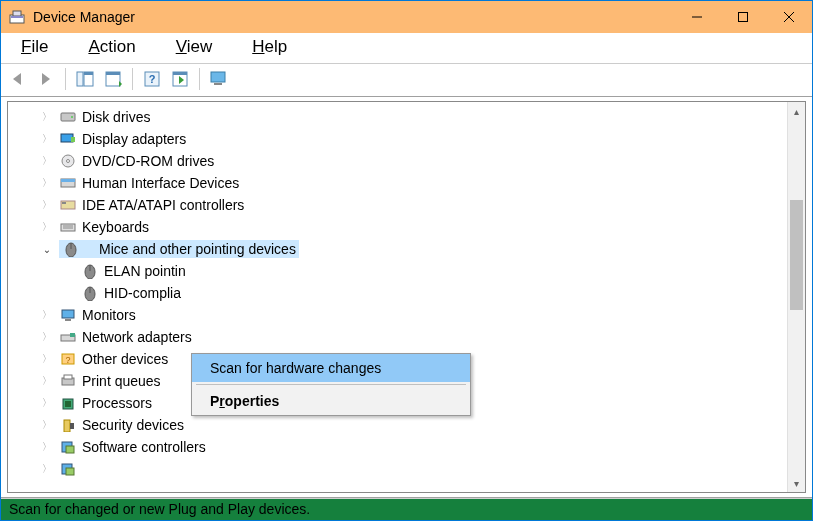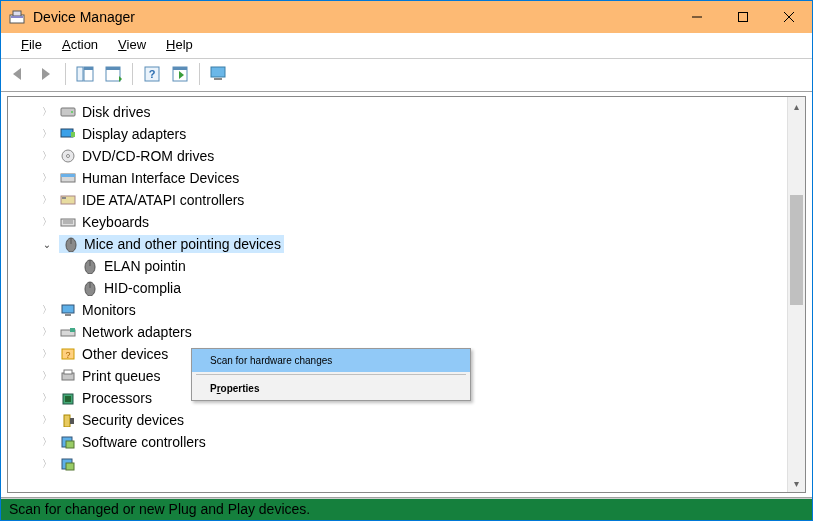--- a/index.html
+++ b/index.html
@@ -31,21 +31,21 @@
   .titlebar .title { font-size: 14px; }
   .win-controls {
     position: absolute; right: 0; top: 0; height: 32px;
     display: flex;
   }
   .win-btn {
     width: 46px; height: 32px; display:flex;align-items:center;justify-content:center;
     font-family: "Segoe UI Symbol",sans-serif; font-size: 11px;
   }
   .menubar {
-    display: flex; gap: 0; padding: 2px 6px 4px 10px; font-size: 13px;
+    display: flex; gap: 20px; padding: 2px 6px 4px 10px; font-size: 17px;
   }
   .menubar .menu-item { padding: 2px 10px; }
   .menubar .menu-item u { text-decoration: underline; }
   .toolbar {
     display:flex; align-items:center; gap:6px; padding: 4px 6px 6px 6px;
     border-top: 1px solid #ccc;
   }
   .toolbar .sep { width:1px; height:22px; background:#ccc; margin:0 2px; }
   .tb-icon {
     width: 22px; height:22px; display:flex;align-items:center;justify-content:center;
@@ -84,25 +84,25 @@
     width:14px; color:#888; font-size:10px; display:inline-flex;justify-content:center;
     user-select:none;
   }
   .node-icon { width:18px; height:16px; display:flex;align-items:center;justify-content:center; }
   .label { }
   .indent1 { padding-left: 22px; }
   .indent2 { padding-left: 44px; }
   .selected .label-wrap {
     background:#cce8ff; border:1px solid transparent; padding:0 2px;
   }
-  .label-wrap { display:inline-flex;align-items:center;gap:4px;padding:0 2px; }
+  .label-wrap { display:inline-flex;align-items:center;gap:19px;padding:0 2px; }
   .context-menu {
     position:absolute; left:190px; top:256px; width:280px;
     background:#f2f2f2; border:1px solid #999; box-shadow:2px 2px 3px rgba(0,0,0,0.25);
-    font-size:10px; z-index:10;
+    font-size:14px; z-index:10;
   }
   .ctx-item { padding:6px 18px; }
   .ctx-item.highlight { background:#91c9f7; color:#000; }
   .ctx-item.bold { font-weight:700; }
   .ctx-sep { height:1px; background:#c0c0c0; margin:2px 4px; }
   .statusbar {
     height:22px; background:#15803d; padding:2px 8px; font-size:14px;
     border-top:1px solid #d0d0d0;
   }
   svg { display:block; }

